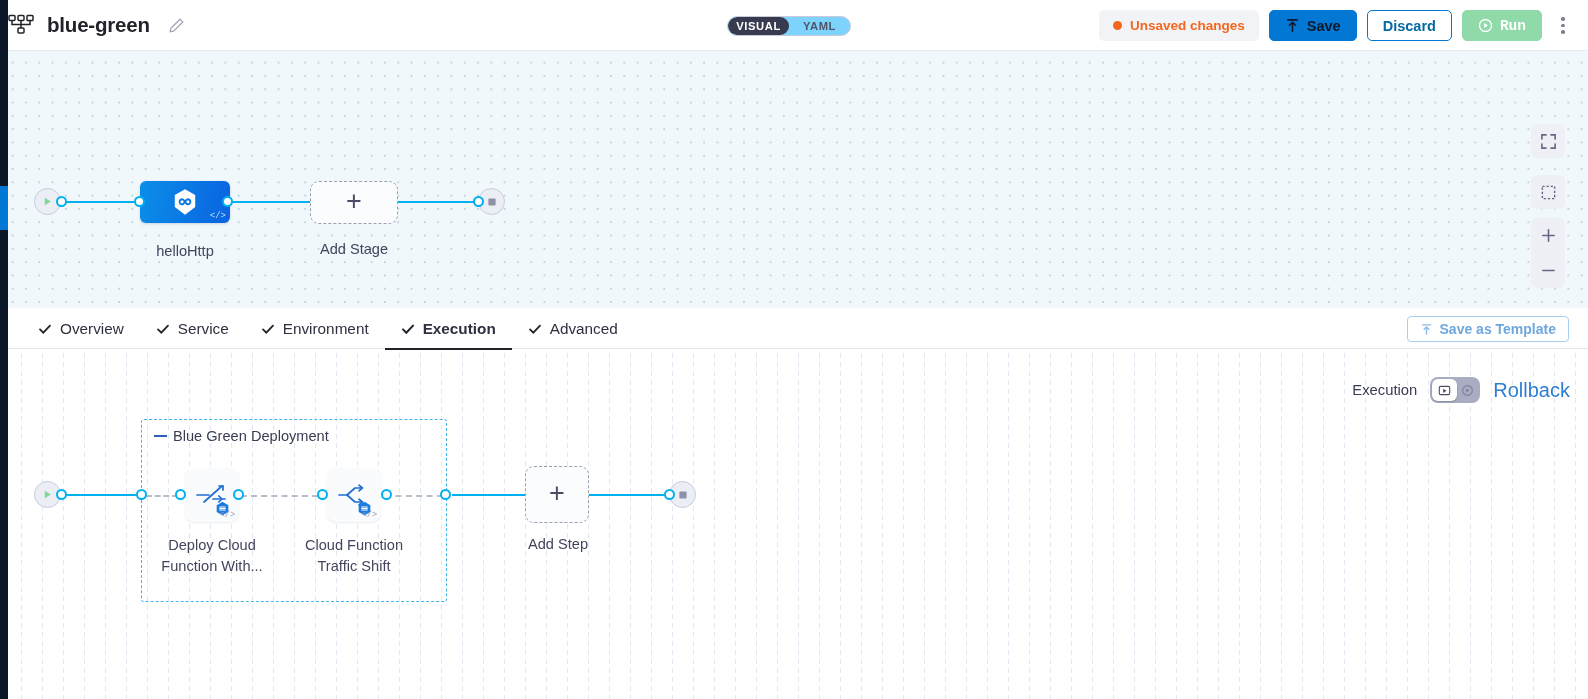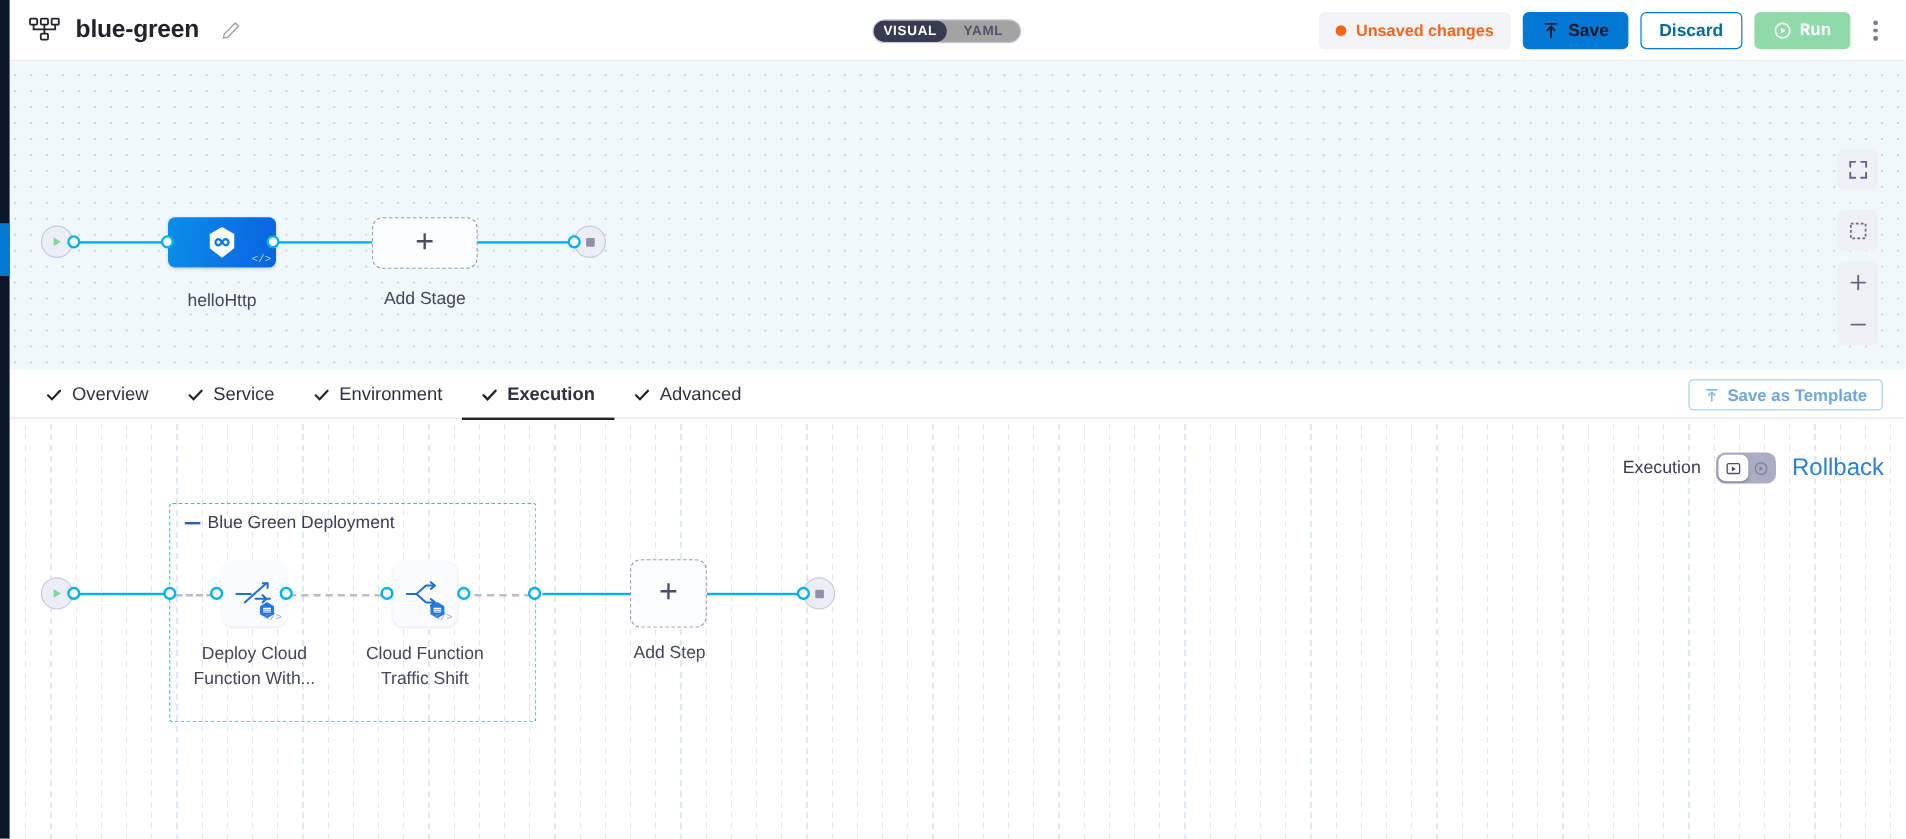--- a/index.html
+++ b/index.html
@@ -20,32 +20,32 @@
     position: absolute; left: 0; top: 186px; width: 8px; height: 44px;
     background: #0278d4; z-index: 41;
   }
 
   
   .header {
     position: absolute; left: 0; top: 0; width: 1588px; height: 51px;
     background: #ffffff; border-bottom: 1px solid #e8e8ef;
     display: flex; align-items: center; z-index: 30;
   }
-  .hdr-left { display: flex; align-items: center; gap: 13px; padding-left: 24px; }
+  .hdr-left { display: flex; align-items: center; gap: 13px; padding-left: 8px; }
   .pipeline-icon { width: 26px; height: 22px; color: #22222a; display: block; }
   .pipeline-title {
     font-size: 20.5px; font-weight: bold; color: #22222a; letter-spacing: -0.2px;
   }
   .edit-pencil { width: 17px; height: 17px; color: #9fa1b1; margin-left: 5px; display:block; }
 
   
   .vy-toggle {
     position: absolute; left: 727px; top: 16px;
     width: 124px; height: 20px; border: 1px solid #c9cbd8;
-    border-radius: 10px; background: #a3a3a3; display: flex; align-items: flex-start;
+    border-radius: 10px; background: #7dd3fc; display: flex; align-items: flex-start;
     overflow: hidden;
   }
   .vy-seg {
     flex: 1; height: 100%; display: flex; align-items: center; justify-content: center;
     font-size: 11.2px; font-weight: bold; letter-spacing: 0.6px; color: #50526a;
   }
   .vy-seg.active { background: #383a4f; color: #ffffff; border-radius: 10px; }
 
   
   .hdr-right {

